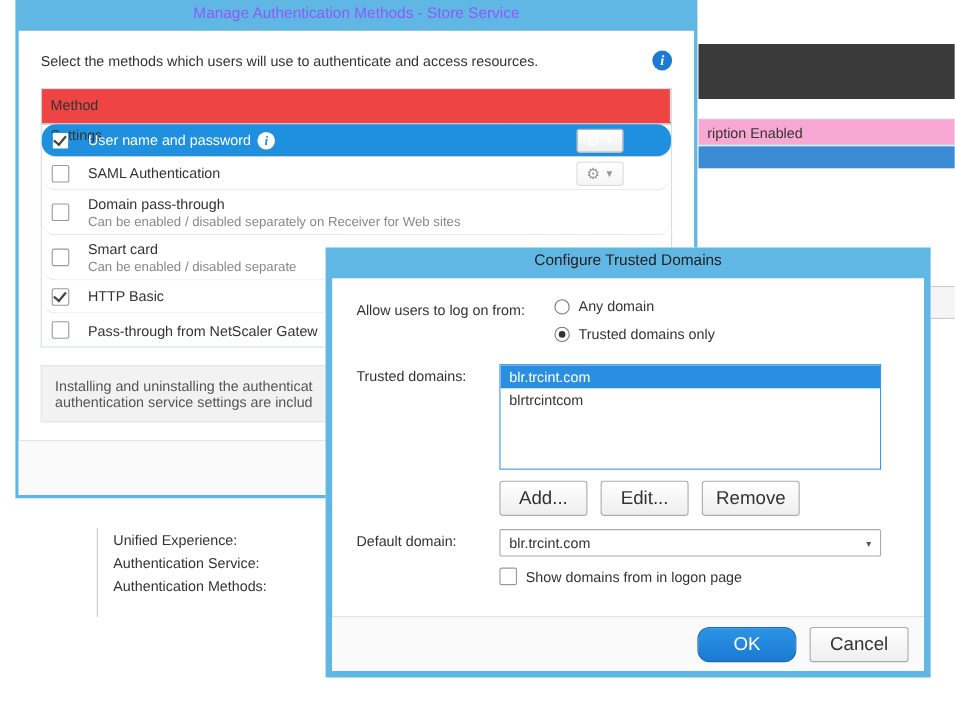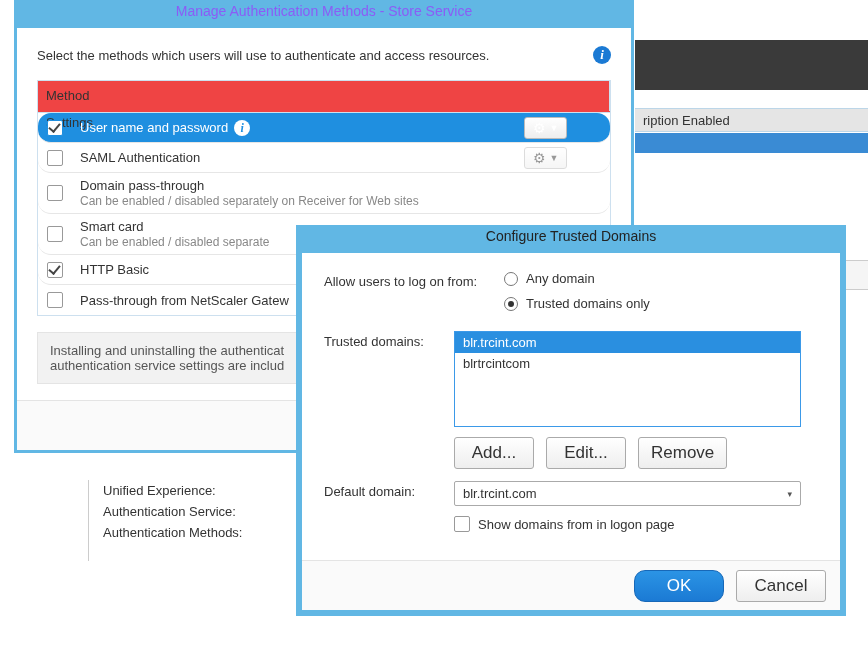--- a/index.html
+++ b/index.html
@@ -22,21 +22,21 @@
     background: #fff;
   }
   .bg-dark-band {
     position: absolute;
     left: 635px; right: 0; top: 40px; height: 50px;
     background: #3a3a3a;
   }
   .bg-header-row {
     position: absolute;
     left: 635px; right: 0; top: 108px; height: 24px;
-    background: #e5e5e5;
+    background: #f9a8d4;
     border-top: 1px solid #bcd6e8;
     border-bottom: 1px solid #bcd6e8;
     padding-left: 8px;
     line-height: 24px;
     color: #333;
   }
   .bg-blue-band {
     position: absolute;
     left: 635px; right: 0; top: 133px; height: 20px;
     background: #3a8bd4;

